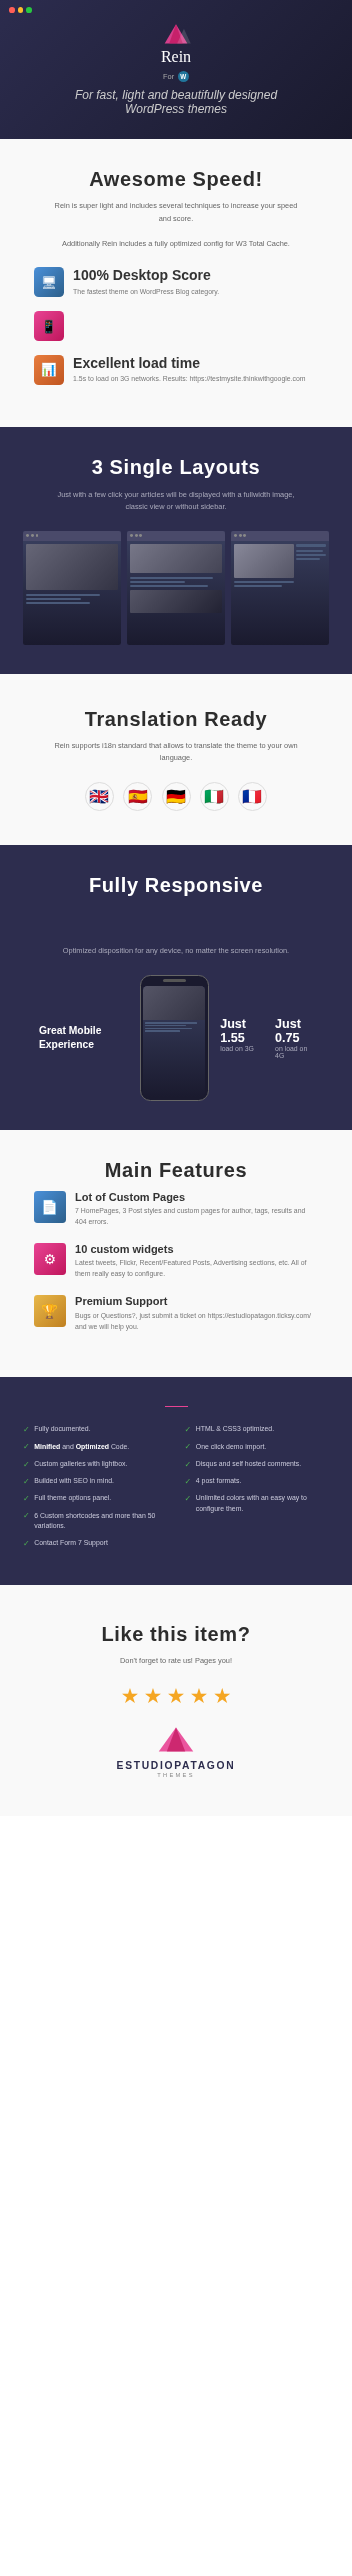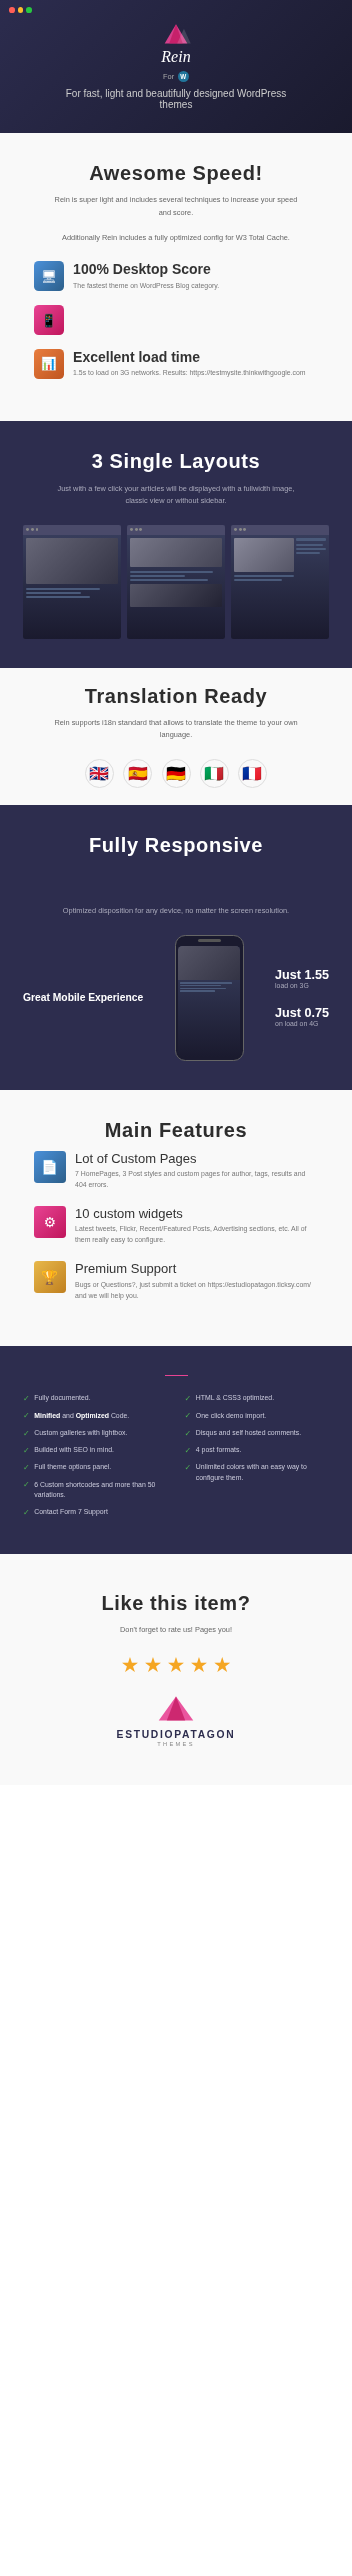--- a/index.html
+++ b/index.html
@@ -32,21 +32,20 @@
     .dot {
       width: 5.7px;
       height: 5.7px;
       border-radius: 50%;
     }
     .dot-red { background: #ff5f57; }
     .dot-yellow { background: #febc2e; }
     .dot-green { background: #28c840; }
     .hero-title-cursive {
       font-family: Georgia, serif;
-      font-style: italic;
       color: #fff;
       font-size: 16px;
       margin-bottom: 4.6px;
     }
     .hero-logo-area {
       display: flex;
       flex-direction: column;
       align-items: center;
       margin-bottom: 5.7px;
     }
@@ -69,22 +68,23 @@
       background: #21759b;
       display: inline-flex;
       align-items: center;
       justify-content: center;
       color: #fff;
       font-size: 6.3px;
       font-weight: bold;
     }
     .hero-subtitle {
       color: #ccc;
-      font-size: 10px;
+      font-size: 12px;
       max-width: 229px;
+      font-style: italic;
     }
 
     
     .speed-section {
       background: #f9f9f9;
       padding: 29px 34px;
       text-align: center;
     }
     .section-title {
       font-size: 20px;
@@ -223,21 +223,21 @@
     .thumb-sidebar {
       display: flex;
       gap: 2.3px;
     }
     .thumb-main { flex: 2; }
     .thumb-side { flex: 1; }
 
     
     .translation-section {
       background: #f9f9f9;
-      padding: 17px 34px;
+      padding: 34px 34px;
       text-align: center;
     }
     .translation-section .section-title { color: #2d2d2d; }
     .translation-section .section-subtitle { color: #666; }
     .flags {
       display: flex;
       justify-content: center;
       gap: 9.1px;
       margin-top: 13.7px;
       flex-wrap: wrap;
@@ -249,21 +249,21 @@
       display: flex;
       align-items: center;
       justify-content: center;
       font-size: 16px;
       border: 1.1px solid #ddd;
     }
 
     
     .responsive-section {
       background: #2d2d4e;
-      padding: 29px 23px;
+      padding: 29px 39px;
       text-align: center;
     }
     .responsive-section .section-title { color: #fff; }
     .responsive-section .section-subtitle { color: #aab; margin-top: 48px; }
     .responsive-preview {
       display: flex;
       align-items: center;
       gap: 11.4px;
       margin-top: 17px;
     }
@@ -318,21 +318,21 @@
       padding: 2.3px;
     }
     .phone-line {
       height: 1.7px;
       background: #4a5a7a;
       border-radius: 0.6px;
       margin-bottom: 1.1px;
     }
     .speed-stats {
       display: flex;
-      flex-direction: column;
+      flex-direction: row;
       gap: 17px;
       text-align: left;
     }
     .speed-stat {
       color: #fff;
     }
     .speed-stat .value {
       font-size: 12.6px;
       font-weight: bold;
       color: #fff;
@@ -363,22 +363,22 @@
       border-radius: 3.4px;
       display: flex;
       align-items: center;
       justify-content: center;
       font-size: 13.7px;
     }
     .mf-icon-pages { background: linear-gradient(135deg, #4a90d9, #2c5f8a); color: white; }
     .mf-icon-widgets { background: linear-gradient(135deg, #e84393, #c0165c); color: white; }
     .mf-icon-support { background: linear-gradient(135deg, #e8b84a, #c08020); color: white; }
     .mf-text h4 {
-      font-size: 13px;
-      font-weight: normal;
+      font-size: 11px;
+      font-weight: bold;
       color: #333;
       margin-bottom: 2.3px;
     }
     .mf-text p {
       font-size: 6.9px;
       color: #777;
       line-height: 1.6;
     }
 
     

